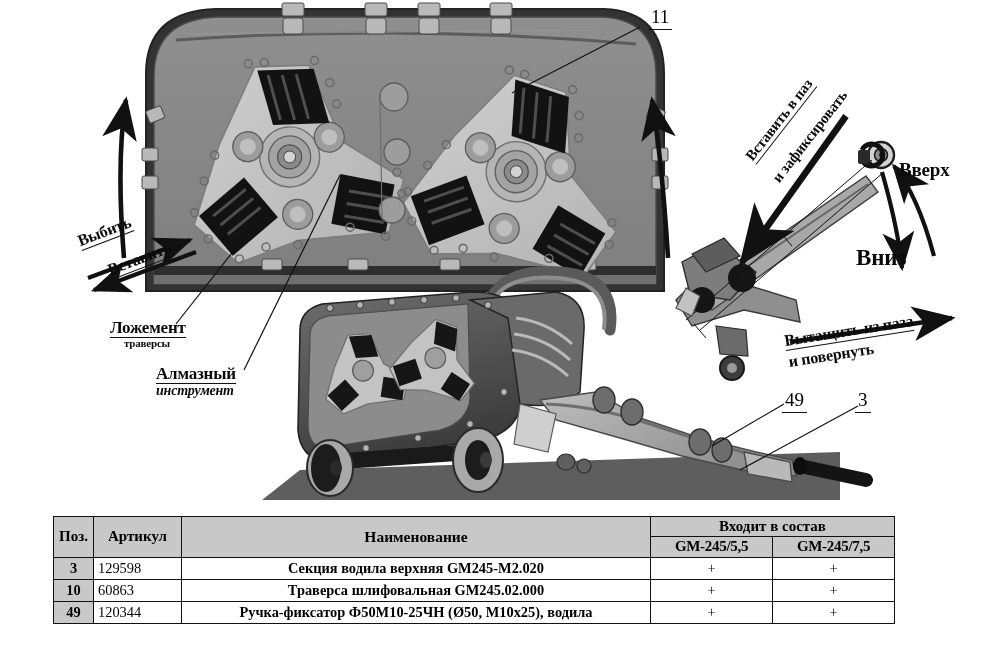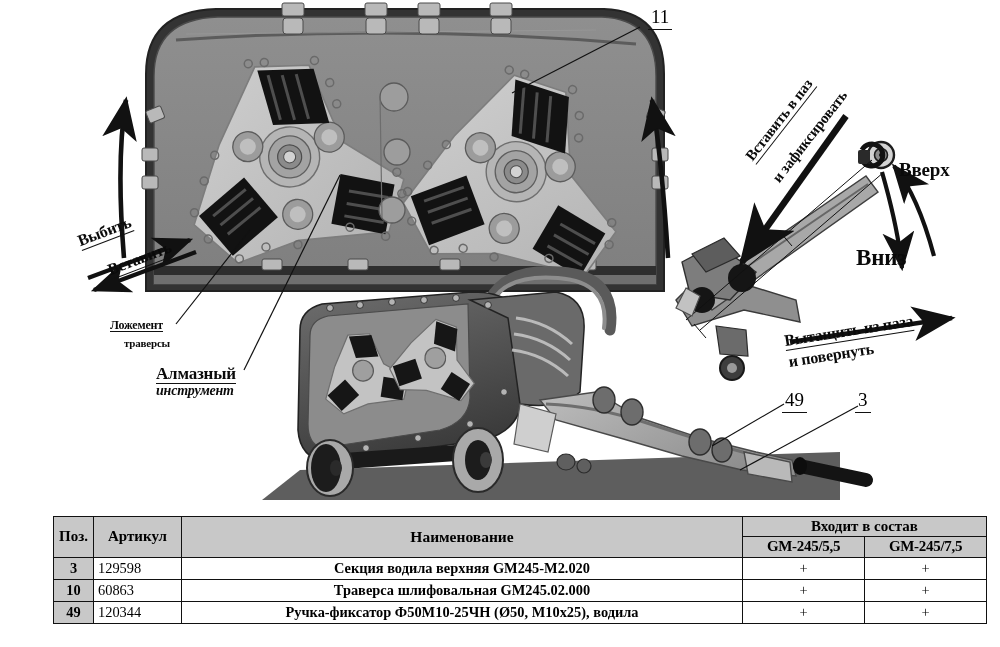--- a/index.html
+++ b/index.html
@@ -37,21 +37,21 @@
   }
   svg { display: block; overflow: visible; }
 
   
   #art { position: absolute; left: 0; top: 0; width: 1000px; height: 520px; }
 
   
   #parts-table {
     position: absolute;
     left: 53px; top: 516px;
-    width: 934px;
+    width: 842px;
     border-collapse: collapse;
     font-family: "Liberation Serif", serif;
     font-size: 14.4px;
     background: #000000;
   }
   #parts-table th, #parts-table td {
     border: 1.3px solid #111;
     padding: 1px 4px;
     line-height: 1.16;
   }
@@ -408,21 +408,21 @@
     <path d="M882 172 Q898 228 902 268" fill="none" stroke="#111" stroke-width="4.2" marker-end="url(#ahb)"></path>
 
     <path d="M790 342 L952 318" fill="none" stroke="#111" stroke-width="4.6" marker-end="url(#ahb)"></path>
   </svg>
 
   <div class="callout" style="left:648px; top:6px;">11</div>
 
   <div class="lbl u" style="left:82px; top:233px; font-size:16px; transform:rotate(-21deg); transform-origin:left bottom;">Выбить</div>
   <div class="lbl u" style="left:112px; top:262px; font-size:16px; transform:rotate(-21deg); transform-origin:left bottom;">Вставить</div>
 
-  <div class="lbl u" style="left:110px; top:319px; font-size:12px;">Ложемент</div>
+  <div class="lbl u" style="left:110px; top:319px; font-size:17px;">Ложемент</div>
   <div class="lbl" style="left:124px; top:338px; font-size:11px;">траверсы</div>
 
   <div class="lbl u" style="left:156px; top:365px; font-size:17px;text-align:center;">Алмазный</div>
   <div class="lbl" style="left:156px; top:384px; font-size:14px;font-style:italic;">инструмент</div>
 
   <div class="lbl u" style="left:756px; top:148px; font-size:15px; transform:rotate(-52deg); transform-origin:left bottom;">Вставить в паз</div>
   <div class="lbl" style="left:782px; top:170px; font-size:15px; transform:rotate(-52deg); transform-origin:left bottom;">и зафиксировать</div>
 
   <div class="lbl" style="left:899px; top:160px; font-size:19px;text-align:right;">Вверх</div>
   <div class="lbl" style="left:856px; top:246px; font-size:23px;">Вниз</div>

